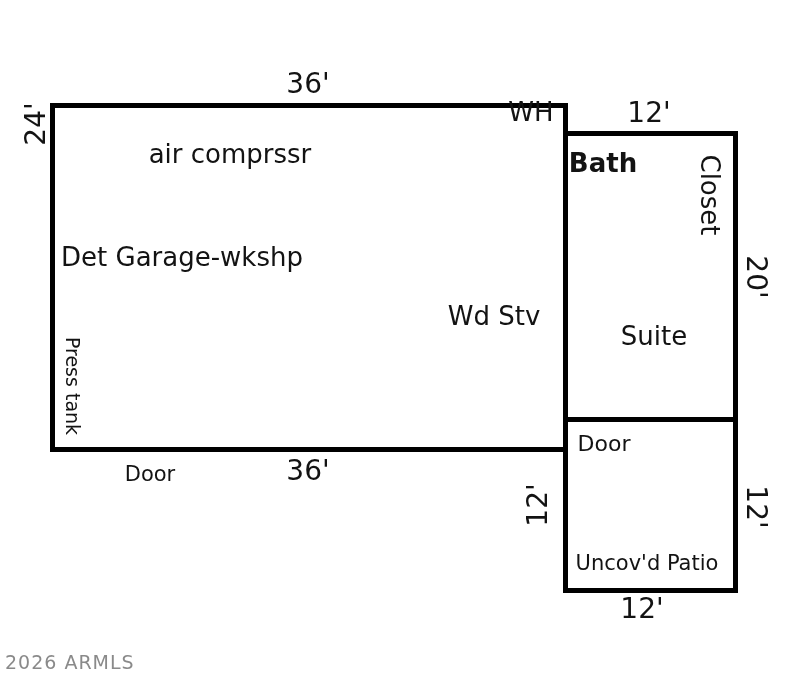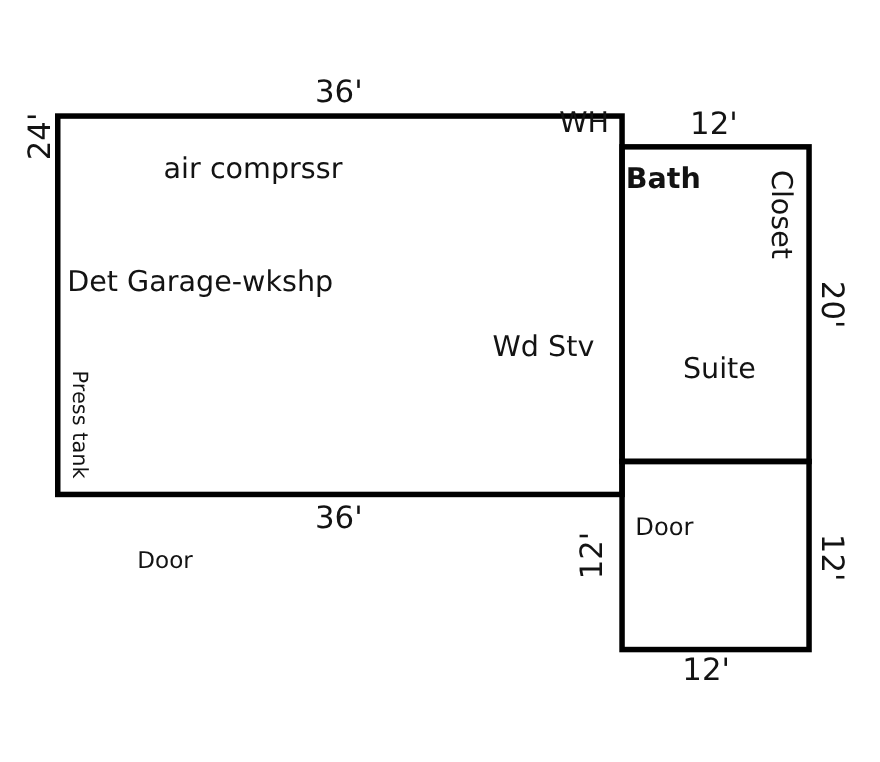--- a/index.html
+++ b/index.html
@@ -31,21 +31,21 @@
     white-space: nowrap;
     transform: translate(-50%, -50%);
     line-height: 1;
     color: #131313;
     z-index: 5;
   }
   .lbl.cw  { transform: translate(-50%, -50%) rotate(90deg); }
   .lbl.ccw { transform: translate(-50%, -50%) rotate(-90deg); }
   .dim  { font-size: 28px; }
   .big  { font-size: 26px; }
-  .mid  { font-size: 21px; margin-top: 36px; }
+  .mid  { font-size: 21px; }
   .small{ font-size: 19px; }
   .watermark {
     position: absolute;
     left: 5px;
     top: 662px;
     transform: translate(0, -50%);
     font-size: 19px;
     color: #8a8a8a;
     letter-spacing: 1px;
     white-space: nowrap;
@@ -73,16 +73,18 @@
 
   <span class="lbl dim" style="left:649px; top:113px;">12'</span>
   <span class="lbl big" style="left:603px; top:163px;font-weight:bold;">Bath</span>
   <span class="lbl big cw" style="left:710px; top:195px;">Closet</span>
   <span class="lbl dim cw" style="left:756px; top:277px;">20'</span>
   <span class="lbl big" style="left:654px; top:336px;">Suite</span>
 
   <span class="lbl mid" style="left:604px; top:444px; font-size:22px;">Door</span>
   <span class="lbl dim ccw" style="left:538px; top:505px;">12'</span>
   <span class="lbl dim cw" style="left:756px; top:507px;">12'</span>
+  <span class="lbl mid" style="left:647px; top:563px;">Uncov'd Patio</span>
   <span class="lbl dim" style="left:642px; top:609px;">12'</span>
 
+  <span class="watermark">2026 ARMLS</span>
 
 </div>
 
 </body></html>

